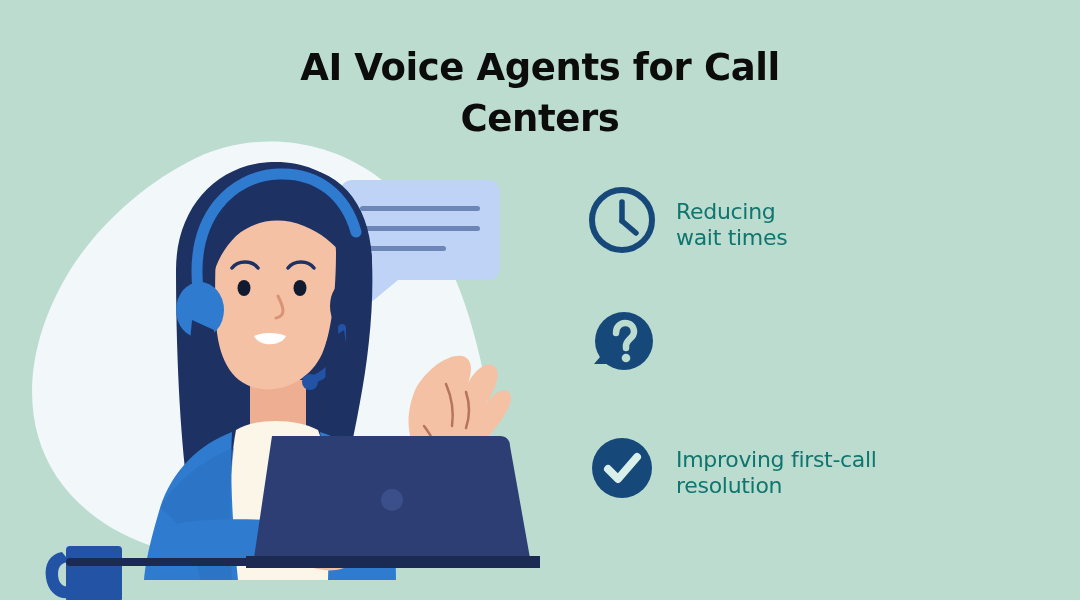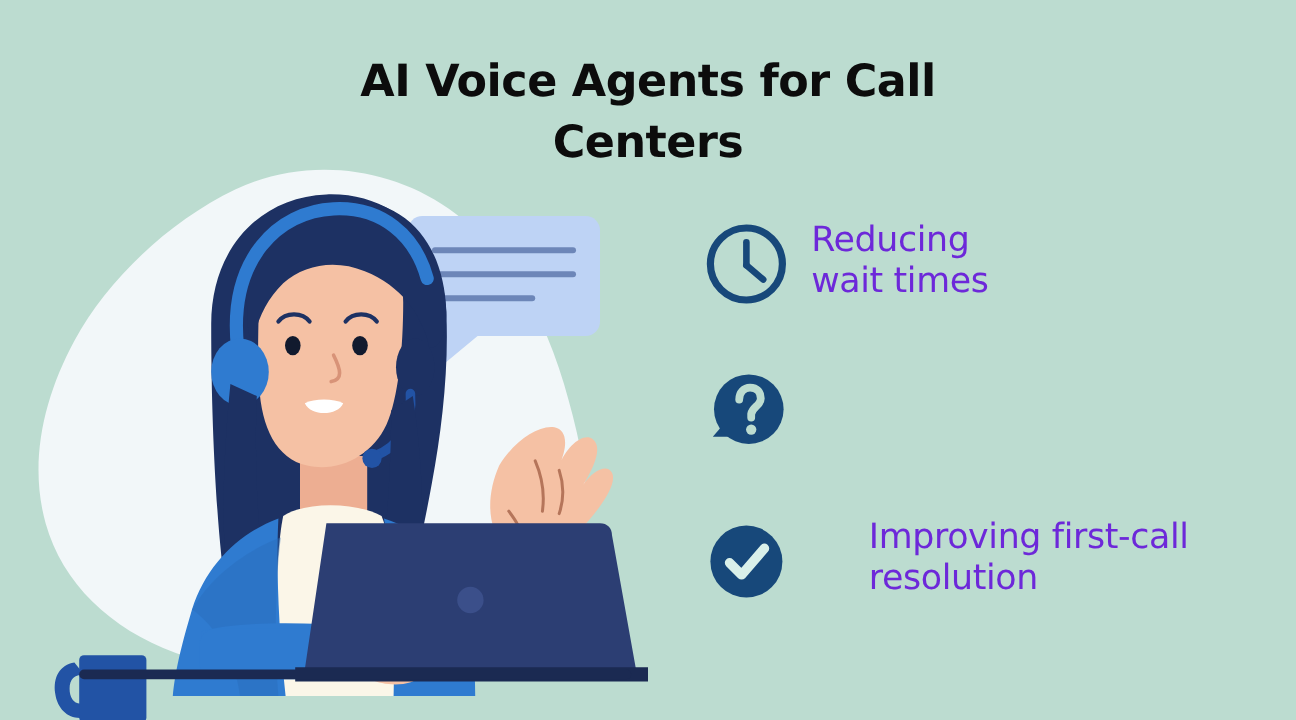--- a/index.html
+++ b/index.html
@@ -55,39 +55,40 @@
     left: 586px;
     top: 178px;
     width: 470px;
   }
   .bullet {
     position: relative;
     display: flex;
     align-items: flex-start;
     margin-bottom: 46px;
   }
-  .bullet:last-child { margin-bottom: 0; gap: 48px; }
+  .bullet:last-child { margin-bottom: 0; }
   .bullet-icon {
     flex: 0 0 auto;
     width: 72px;
     height: 72px;
     margin-right: 18px;
     margin-top: 6px;
   }
   .bullet-icon svg { display: block; }
   .bullet-text {
     flex: 1 1 auto;
     font-family: "DejaVu Sans", sans-serif;
-    font-size: 29px;
+    font-size: 22px;
     font-weight: 400;
     line-height: 1.18;
     letter-spacing: -0.3px;
-    color: #6d28d9;
+    color: #0f766e;
     white-space: pre-line;
     padding-top: 4px;
+    margin-top: 17px;
   }
 </style>
 </head>
 <body>
 
 <div id="canvas">
 
   <div id="title">AI Voice Agents for Call
 Centers</div>
 

